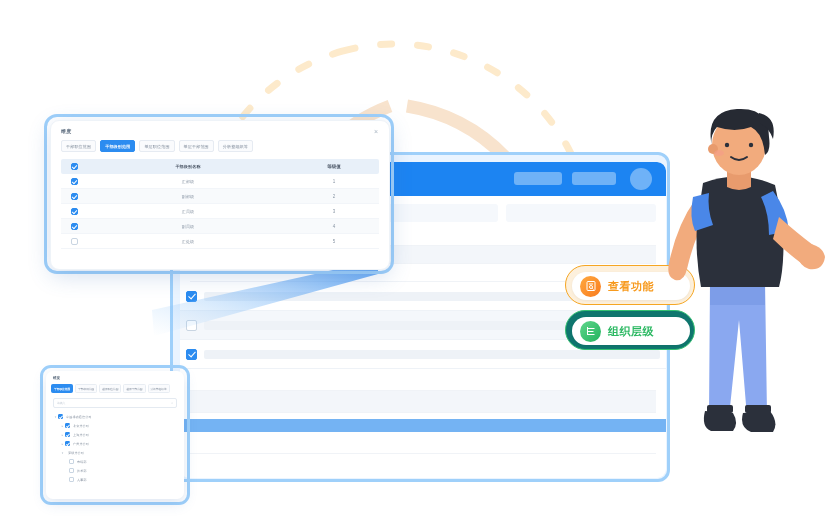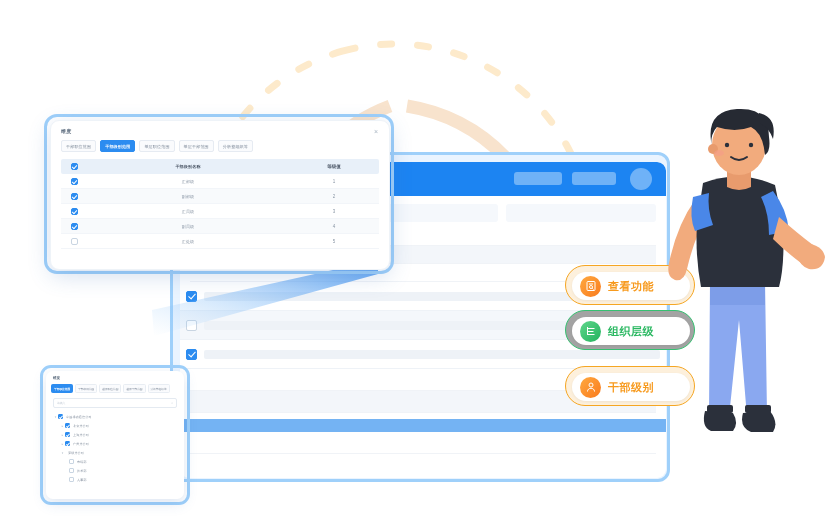--- a/index.html
+++ b/index.html
@@ -88,21 +88,21 @@
   .cbx.xs{width:5px;height:5px;border-radius:1px;}
   .cbx.xs.on:after{left:1.3px;top:0.1px;width:1.4px;height:3px;border-width:0 .9px .9px 0;}
   .tlabel{margin-left:3px;letter-spacing:.2px;}
   .ind1{padding-left:7px;}
   .ind2{padding-left:16px;}
 
   
   .pill{position:absolute;display:flex;align-items:center;width:130px;height:40px;
       border-radius:20px;box-sizing:border-box;}
   .pill.orange{border:1.6px solid #f5a623;background:#fdf0dc;}
-  .pill.green{border:1.6px solid #35c171;background:#a3a3a3;}
+  .pill.green{border:1.6px solid #35c171;background:#0f766e;}
   .pill-inner{position:absolute;left:6px;top:6px;width:118px;height:28px;background:#ffffff;
       border-radius:14px;display:flex;align-items:center;padding-left:8px;box-sizing:border-box;
       box-shadow:0 1px 3px rgba(0,0,0,.06);}
   .pill-ico{width:21px;height:21px;border-radius:50%;flex:none;display:flex;
       align-items:center;justify-content:center;}
   .pill-ico.orange{background:linear-gradient(135deg,#ffa940,#f97b1e);}
   .pill-ico.green{background:linear-gradient(135deg,#5fd68b,#23b35e);}
   .pill-label{font-size:11px;font-weight:bold;margin-left:7px;letter-spacing:.5px;}
   .pill-label.orange{color:#f79a1e;}
   .pill-label.green{color:#2bb862;}
@@ -314,31 +314,20 @@
           <line x1="5" y1="4" x2="5" y2="20"></line>
             <line x1="5" y1="7" x2="19" y2="7"></line>
           <line x1="5" y1="13" x2="17" y2="13"></line>
             <line x1="5" y1="19" x2="19" y2="19"></line>
         </svg>
       </span>
       <span class="pill-label green">组织层级</span>
     </div>
   </div>
 
-  <div class="pill orange" style="left:565px;top:366px;">
-    <div class="pill-inner">
-      <span class="pill-ico orange">
-        <svg width="12" height="12" viewBox="0 0 24 24" fill="none" stroke="#fff" stroke-width="2">
-          <circle cx="12" cy="8" r="4"></circle>
-            <path d="M5 21c0-4 3.2-6.5 7-6.5S19 17 19 21"></path>
-        </svg>
-      </span>
-      <span class="pill-label orange">干部级别</span>
-    </div>
-  </div>
 
 
   <svg class="person" viewBox="0 0 170 390">
 
     <path d="M55 175 L110 175 L112 310 L92 312 L84 215 L74 312 L54 310 Z" fill="#8aa8f0"></path>
     <path d="M55 175 L110 175 L110 200 L55 200 Z" fill="#7d9de8"></path>
 
     <path d="M50 306 Q46 322 56 326 L78 326 Q84 318 78 308 Z" fill="#2b303b"></path>
     <path d="M88 308 Q84 322 96 327 L118 327 Q124 318 115 306 Z" fill="#2b303b"></path>
     <rect x="52" y="300" width="26" height="8" rx="2" fill="#2b303b"></rect>

